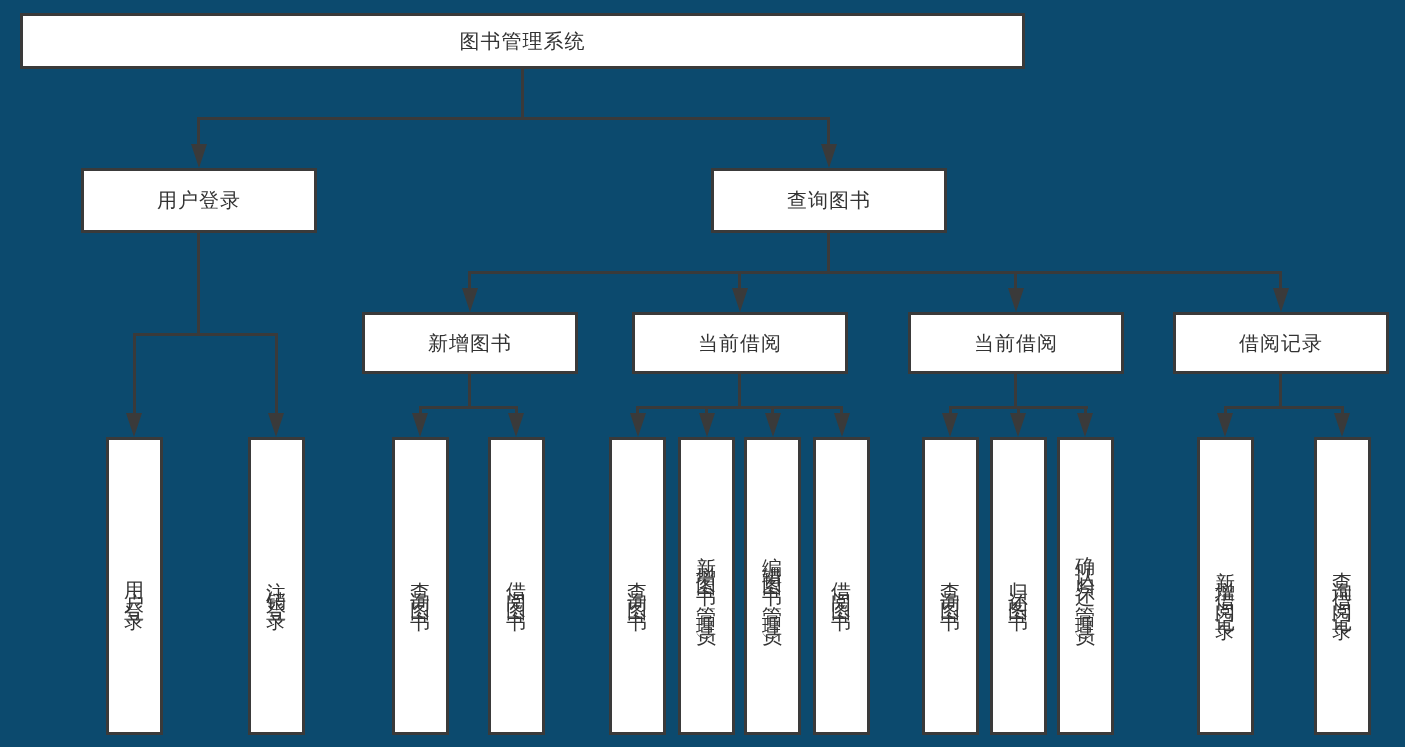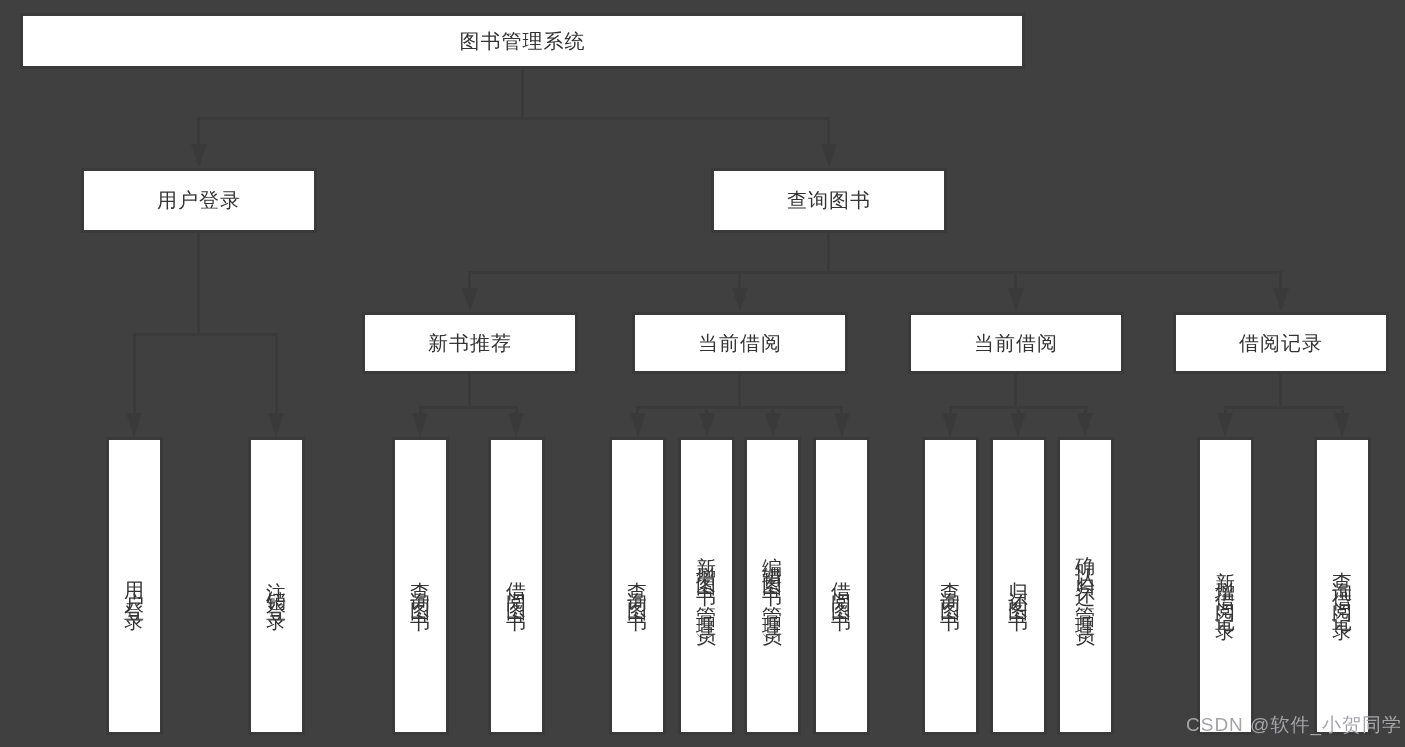--- a/index.html
+++ b/index.html
@@ -1,17 +1,17 @@
 <!DOCTYPE html>
 <html><head>
 <meta charset="utf-8">
 <style>
   html,body{margin:0;padding:0;background:#ffffff;}
   #stage{
-    position:relative;width:1405px;height:747px;background:#404040;overflow:hidden;
+    position:relative;width:1405px;height:747px;background:#0c4a6e;overflow:hidden;
     font-family:"Liberation Sans","DejaVu Sans",sans-serif;color:#333333;
   }
   .box{
     position:absolute;background:#ffffff;border:3px solid #3a3a3a;box-sizing:border-box;
     display:flex;align-items:center;justify-content:center;
   }
   .box .lbl{font-size:20px;color:#333333;letter-spacing:1px;white-space:nowrap;}
   .leaf{
     position:absolute;background:#ffffff;border:3px solid #3a3a3a;box-sizing:border-box;
     display:flex;align-items:center;justify-content:center;width:57px;height:298px;top:437px;
@@ -68,21 +68,21 @@
   <div class="vline" style="left:468px;top:271px;height:22px;"></div>
   <div class="vline" style="left:738px;top:271px;height:22px;"></div>
   <div class="vline" style="left:1014px;top:271px;height:22px;"></div>
   <div class="vline" style="left:1279px;top:271px;height:22px;"></div>
   <div class="arrow" style="left:462px;top:288px;"></div>
   <div class="arrow" style="left:732px;top:288px;"></div>
   <div class="arrow" style="left:1008px;top:288px;"></div>
   <div class="arrow" style="left:1273px;top:288px;"></div>
 
   <div class="box" style="left:362px;top:312px;width:216px;height:62px;">
-    <span class="lbl">新书推荐</span>
+    <span class="lbl">新增图书</span>
   </div>
   <div class="box" style="left:632px;top:312px;width:216px;height:62px;">
     <span class="lbl">当前借阅</span>
   </div>
   <div class="box" style="left:908px;top:312px;width:216px;height:62px;">
     <span class="lbl">当前借阅</span>
   </div>
   <div class="box" style="left:1173px;top:312px;width:216px;height:62px;">
     <span class="lbl">借阅记录</span>
   </div>
@@ -158,15 +158,14 @@
     <span class="vlbl">确认归还（管理员）</span>
   </div>
 
   <div class="leaf" style="left:1197px;">
     <span class="vlbl">新增借阅记录</span>
   </div>
   <div class="leaf" style="left:1314px;">
     <span class="vlbl">查询借阅记录</span>
   </div>
 
-  <div class="watermark">CSDN @软件_小贺同学</div>
 
 </div>
 
 </body></html>

